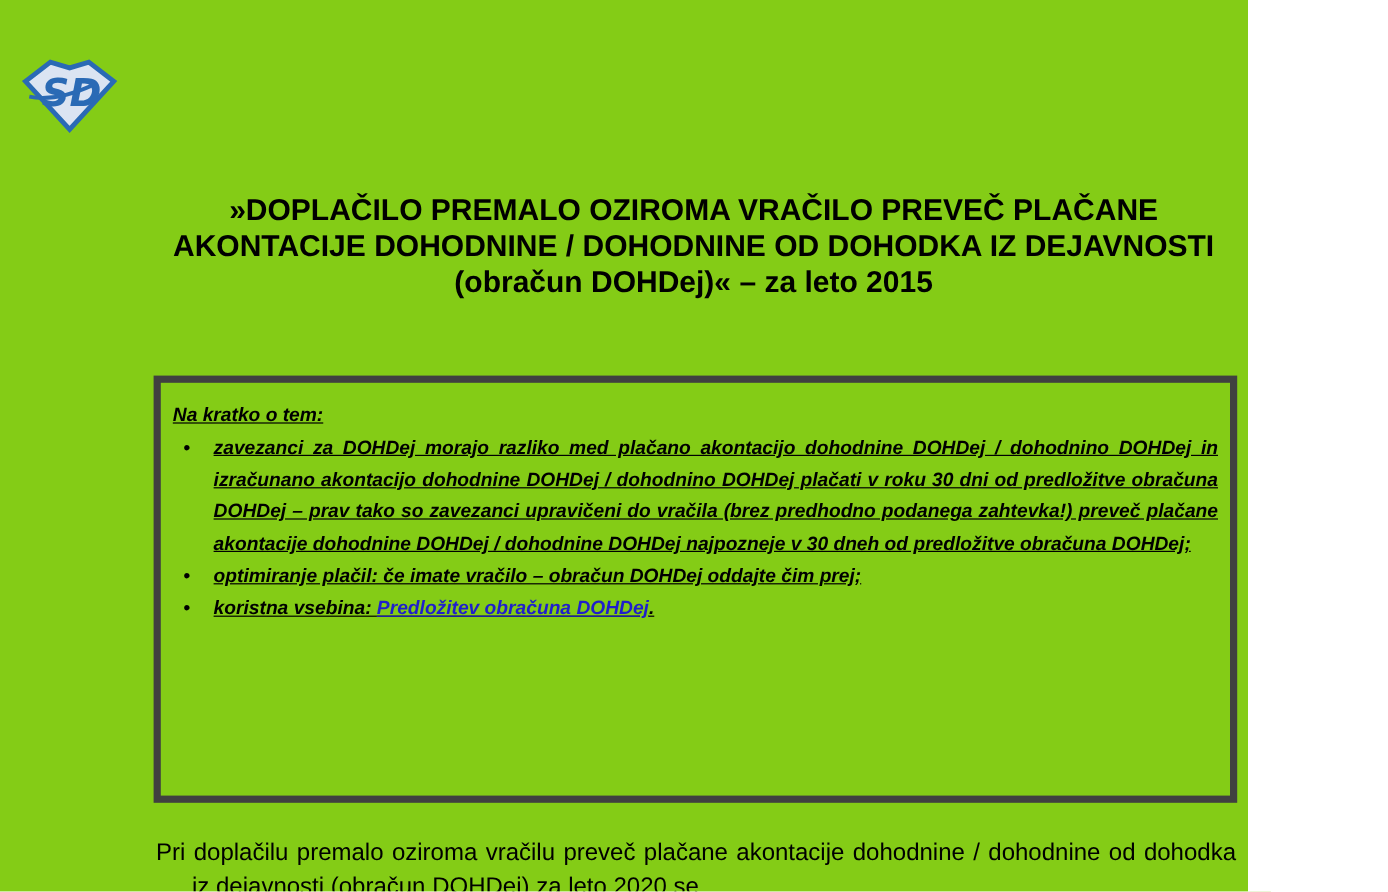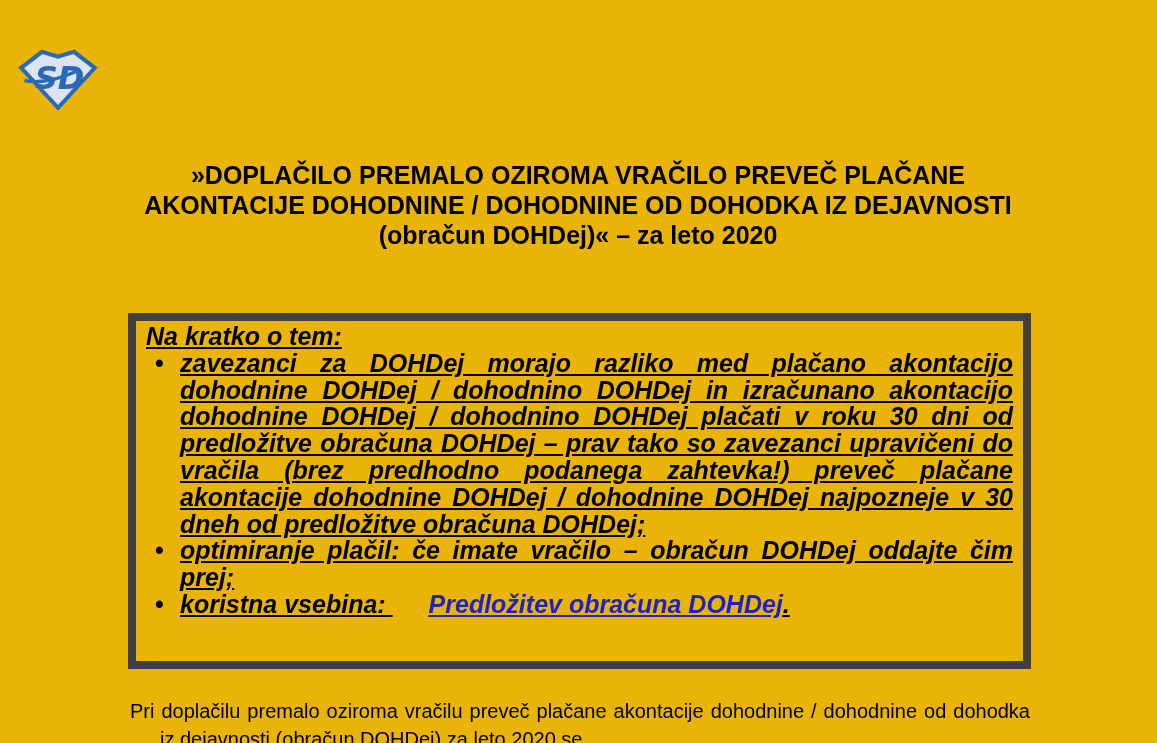--- a/index.html
+++ b/index.html
@@ -1,20 +1,20 @@
 <!DOCTYPE html>
 <html><head>
 <meta charset="utf-8">
 <style>
   html, body { margin: 0; padding: 0; background: #ffffff; }
   .page {
     position: relative;
-    width: 1157px;
+    width: 1040px;
     height: 743px;
-    background: #eab308;
+    background: #84cc16;
     overflow: hidden;
     font-family: "Liberation Sans", sans-serif;
     color: #000000;
   }
   .logo {
     position: absolute;
     left: 18px;
     top: 47px;
     width: 80px;
     height: 64px;
@@ -31,25 +31,25 @@
     text-align: center;
     letter-spacing: 0px;
   }
   .summary-box {
     position: absolute;
     left: 128px;
     top: 313px;
     width: 903px;
     height: 356px;
     box-sizing: border-box;
-    border: 8px solid #404040;
-    padding: 2px 10px 0 10px;
+    border: 6px solid #404040;
+    padding: 15px 10px 0 10px;
     font-weight: bold;
     font-style: italic;
-    font-size: 25px;
+    font-size: 16px;
     line-height: 26.8px;
     overflow: hidden;
   }
   .box-heading {
     text-decoration: underline;
   }
   ul.bullets {
     margin: 0;
     padding: 0;
     list-style: none;
@@ -66,21 +66,20 @@
     left: 9px;
     font-style: normal;
   }
   ul.bullets li.gap-before {
     margin-top: 26.8px;
   }
   a.box-link {
     font-weight: bold;
     font-style: italic;
     text-decoration: underline;
-    margin-left: 36px;
   }
   .body-par {
     position: absolute;
     left: 130px;
     top: 698px;
     width: 900px;
     box-sizing: border-box;
     margin: 0;
     font-size: 20px;
     line-height: 27.5px;
@@ -95,21 +94,21 @@
 <div class="page">
 
   <div class="logo">
     <svg viewBox="0 0 100 80" width="80" height="64">
       <path d="M4,26 L30,6 L50,12 L70,6 L96,26 L50,76 Z" fill="#dbe4f2" stroke="#2a6ab5" stroke-width="5" stroke-linejoin="miter"></path>
       <text x="52" y="52" text-anchor="middle" font-family="DejaVu Sans, sans-serif" font-size="40" font-weight="bold" font-style="italic" fill="#2a6ab5">SD</text>
       <path d="M8,42 C28,46 52,40 74,30" fill="none" stroke="#2a6ab5" stroke-width="4"></path>
     </svg>
   </div>
 
-  <h1 class="doc-title">»DOPLAČILO PREMALO OZIROMA VRAČILO PREVEČ PLAČANE AKONTACIJE DOHODNINE / DOHODNINE OD DOHODKA IZ DEJAVNOSTI (obračun DOHDej)« – za leto 2020</h1>
+  <h1 class="doc-title">»DOPLAČILO PREMALO OZIROMA VRAČILO PREVEČ PLAČANE AKONTACIJE DOHODNINE / DOHODNINE OD DOHODKA IZ DEJAVNOSTI (obračun DOHDej)« – za leto 2015</h1>
 
   <div class="summary-box">
     <div class="box-heading">Na kratko o tem:</div>
     <ul class="bullets" id="bullet-list">
         <li>zavezanci za DOHDej morajo razliko med plačano akontacijo dohodnine DOHDej / dohodnino DOHDej in izračunano akontacijo dohodnine DOHDej / dohodnino DOHDej plačati v roku 30 dni od predložitve obračuna DOHDej – prav tako so zavezanci upravičeni do vračila (brez predhodno podanega zahtevka!) preveč plačane akontacije dohodnine DOHDej / dohodnine DOHDej najpozneje v 30 dneh od predložitve obračuna DOHDej;</li>
         <li>optimiranje plačil: če imate vračilo – obračun DOHDej oddajte čim prej;</li>
         <li>koristna vsebina: <a class="box-link" href="#" style="color: rgb(31, 31, 204);">Predložitev obračuna DOHDej</a>.</li>
       </ul>
   </div>
 

